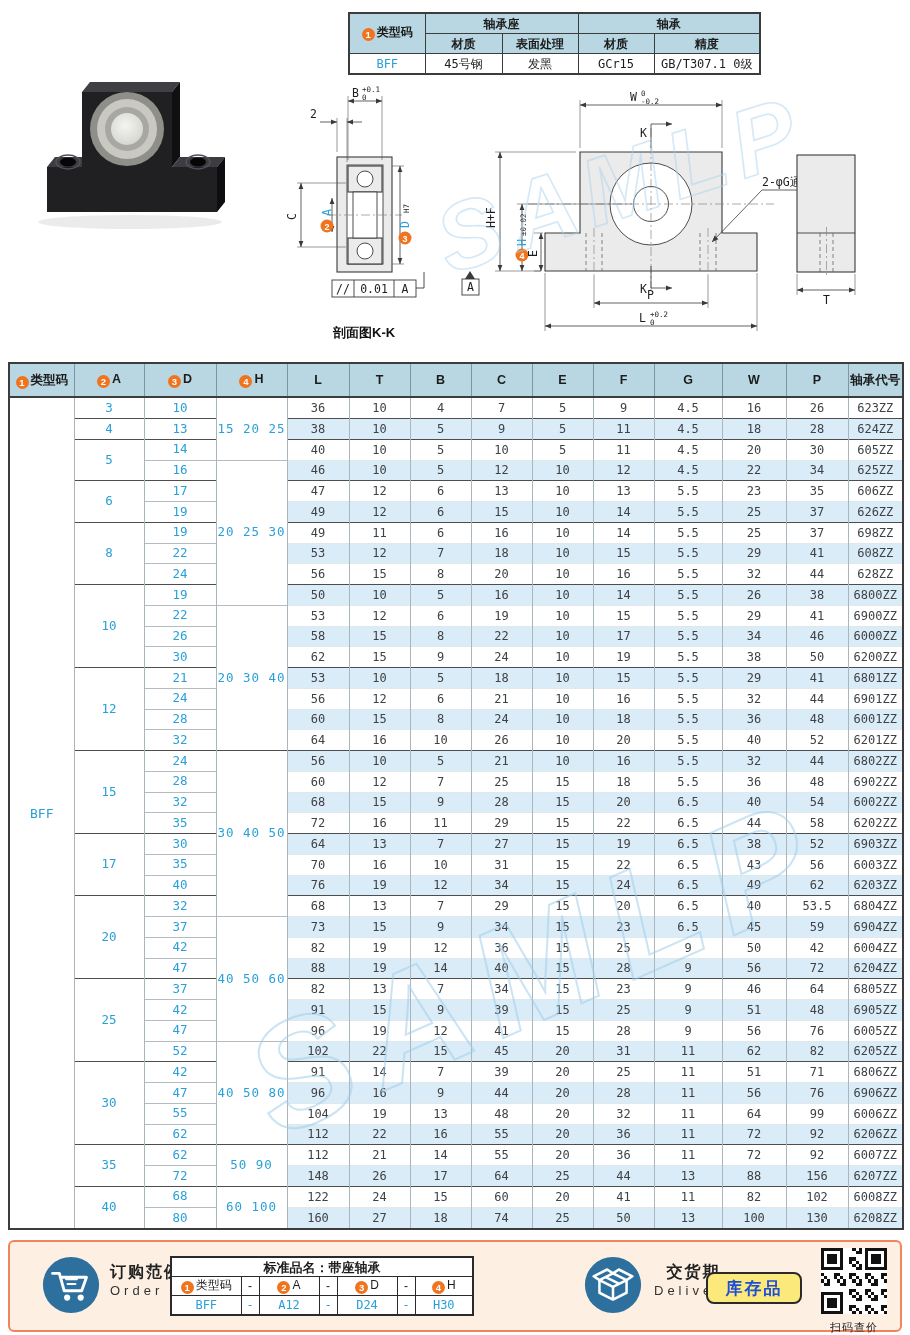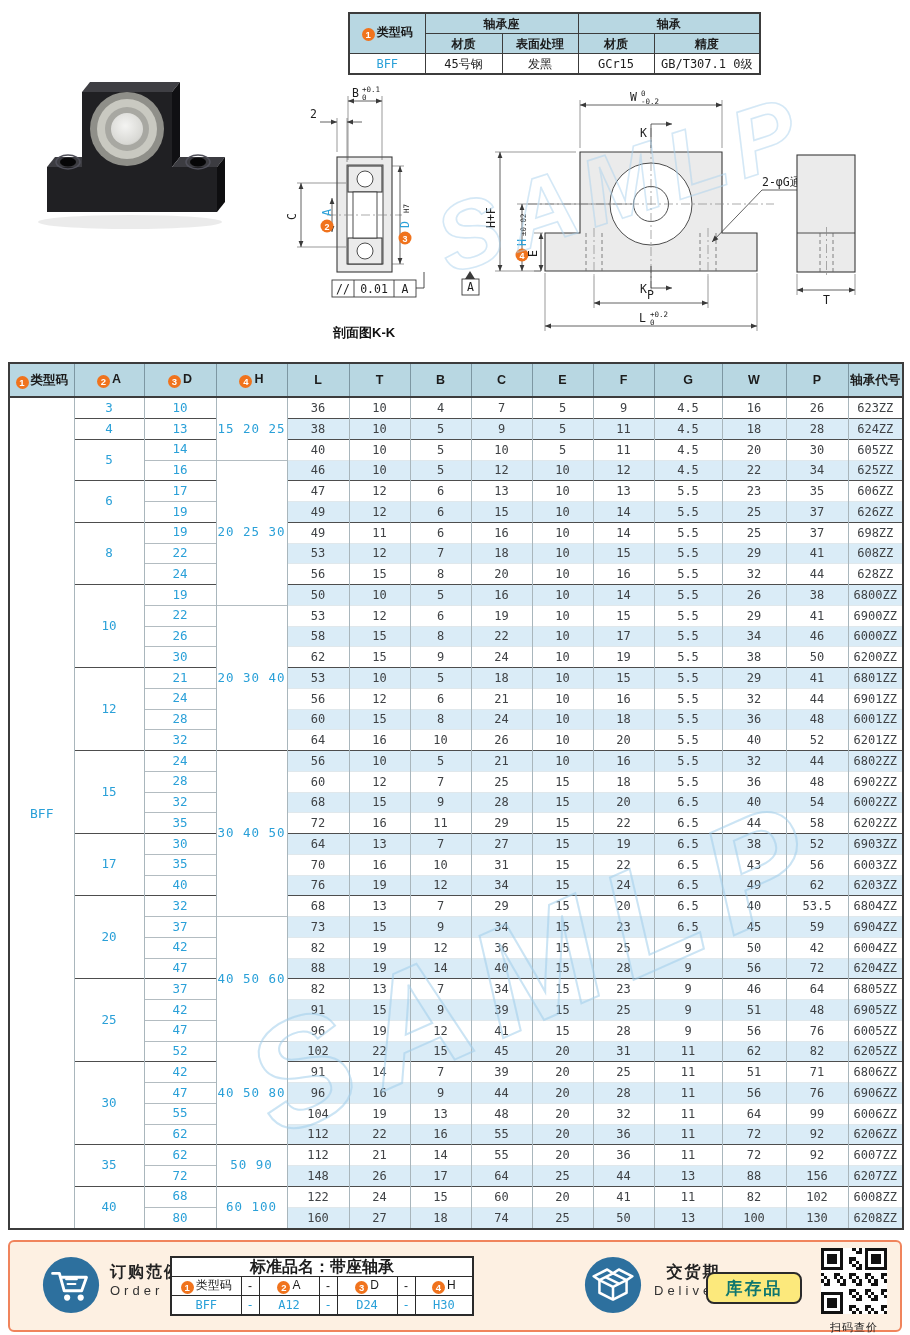--- a/index.html
+++ b/index.html
@@ -54,25 +54,25 @@
   #maintbl tbody tr.gtop td{border-top:1px solid #4d4d4d;}
 
   
   #footer{position:absolute;left:8px;top:1240px;width:890px;height:88px;z-index:2;background:#fdf0e2;
           border:2px solid #f0845c;border-radius:6px;}
   .fico{position:absolute;width:62px;height:62px;}
   .ftxt-cn{font:700 16px "Liberation Sans",sans-serif;color:#222;letter-spacing:2px;}
   .ftxt-en{font:13px "Liberation Sans",sans-serif;color:#333;letter-spacing:4px;}
   #ordertbl{position:absolute;left:160px;top:14px;border-collapse:collapse;table-layout:fixed;width:302px;border:2px solid #2a2a2a;background:#fff;}
   #ordertbl td{border:1px solid #2a2a2a;text-align:center;font-size:12px;color:#1c1c1c;height:18px;padding:0;line-height:1;}
-  #ordertbl .ttl{font-weight:700;font-size:16px;}
+  #ordertbl .ttl{font-weight:700;font-size:13px;}
   #ordertbl .val{color:#2aa0d8;font-family:"DejaVu Sans Mono","Liberation Mono",monospace;}
   #stockbadge{position:absolute;left:696px;top:30px;width:92px;height:28px;background:#fce97c;border:2px solid #2a2a2a;
               border-radius:8px;display:flex;align-items:center;justify-content:center;
-              font:700 17px "Liberation Sans",sans-serif;color:#0f766e;letter-spacing:2px;}
+              font:700 17px "Liberation Sans",sans-serif;color:#1d4ed8;letter-spacing:2px;}
   #qrwrap{position:absolute;left:810px;top:6px;width:68px;text-align:center;}
   #qrcap{font:11px "Liberation Sans",sans-serif;color:#222;margin-top:2px;letter-spacing:1px;}
 </style>
 </head>
 <body>
 
 <div id="page">
 
   <svg id="topart" viewBox="0 0 910 360">
     <defs>

